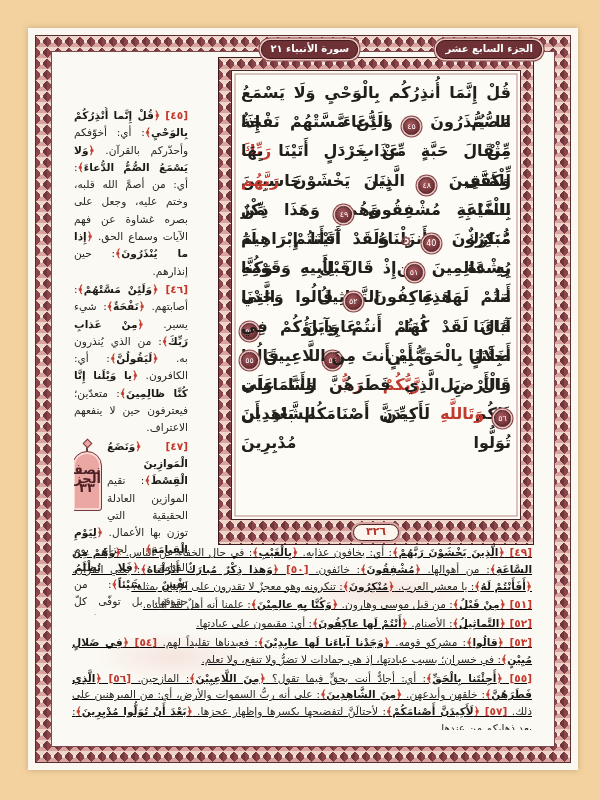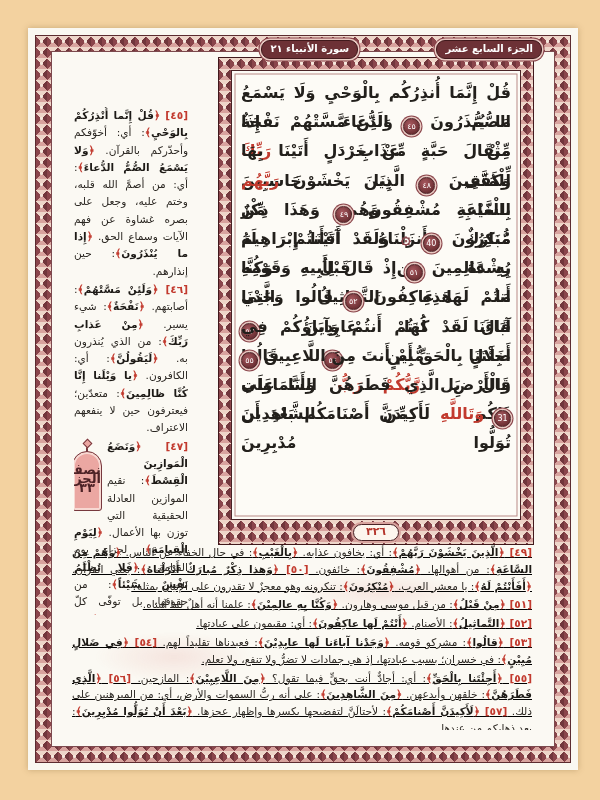--- a/index.html
+++ b/index.html
@@ -166,17 +166,17 @@
         <div class="q-line"><span class="q-t">مَا يُنذَرُونَ </span><span class="q-n">٤٥</span><span class="q-t"> وَلَئِن مَّسَّتْهُمْ نَفْحَةٌ مِّنْ عَذَابِ </span><span class="q-r">رَبِّكَ</span></div>
         <div class="q-line"><span class="q-t">مِثْقَالَ حَبَّةٍ مِّنْ خَرْدَلٍ أَتَيْنَا بِهَا وَكَفَى بِنَا حَاسِبِينَ</span></div>
         <div class="q-line"><span class="q-t">لِّلْمُتَّقِينَ </span><span class="q-n">٤٨</span><span class="q-t"> الَّذِينَ يَخْشَوْنَ </span><span class="q-r">رَبَّهُم</span><span class="q-t"> بِالْغَيْبِ وَهُم مِّنَ</span></div>
         <div class="q-line"><span class="q-t">السَّاعَةِ مُشْفِقُونَ </span><span class="q-n">٤٩</span><span class="q-t"> وَهَذَا ذِكْرٌ مُّبَارَكٌ أَنزَلْنَاهُ أَفَأَنتُمْ لَهُ</span></div>
         <div class="q-line"><span class="q-t">مُنكِرُونَ </span><span class="q-n">40</span><span class="q-t"> </span><span class="q-s">۞</span><span class="q-t"> وَلَقَدْ آتَيْنَا إِبْرَاهِيمَ رُشْدَهُ مِن قَبْلُ وَكُنَّا</span></div>
         <div class="q-line"><span class="q-t">بِهِ عَالِمِينَ </span><span class="q-n">٥١</span><span class="q-t"> إِذْ قَالَ لِأَبِيهِ وَقَوْمِهِ مَا هَذِهِ التَّمَاثِيلُ الَّتِي</span></div>
         <div class="q-line"><span class="q-t">أَنتُمْ لَهَا عَاكِفُونَ </span><span class="q-n">٥٢</span><span class="q-t"> قَالُوا وَجَدْنَا آبَاءَنَا لَهَا عَابِدِينَ </span><span class="q-n">٥٣</span></div>
         <div class="q-line"><span class="q-t">قَالَ لَقَدْ كُنتُمْ أَنتُمْ وَآبَاؤُكُمْ فِي ضَلَالٍ مُّبِينٍ </span><span class="q-n">٥٤</span><span class="q-t"> قَالُوا</span></div>
         <div class="q-line"><span class="q-t">أَجِئْتَنَا بِالْحَقِّ أَمْ أَنتَ مِنَ اللَّاعِبِينَ </span><span class="q-n">٥٥</span><span class="q-t"> قَالَ بَل </span><span class="q-r">رَّبُّكُمْ رَبُّ</span><span class="q-t"> السَّمَاوَاتِ</span></div>
         <div class="q-line"><span class="q-t">وَالْأَرْضِ الَّذِي فَطَرَهُنَّ وَأَنَا عَلَى ذَلِكُم مِّنَ الشَّاهِدِينَ</span></div>
-        <div class="q-line"><span class="q-n">31</span><span class="q-t"> </span><span class="q-r">وَتَاللَّهِ</span><span class="q-t"> لَأَكِيدَنَّ أَصْنَامَكُم بَعْدَ أَن تُوَلُّوا مُدْبِرِينَ </span></div>
+        <div class="q-line"><span class="q-n">٥٦</span><span class="q-t"> </span><span class="q-r">وَتَاللَّهِ</span><span class="q-t"> لَأَكِيدَنَّ أَصْنَامَكُم بَعْدَ أَن تُوَلُّوا مُدْبِرِينَ </span></div>
       </div>
     <div class="page-num">٣٢٦</div>
   </div>
 </div>
 
 </body></html>

